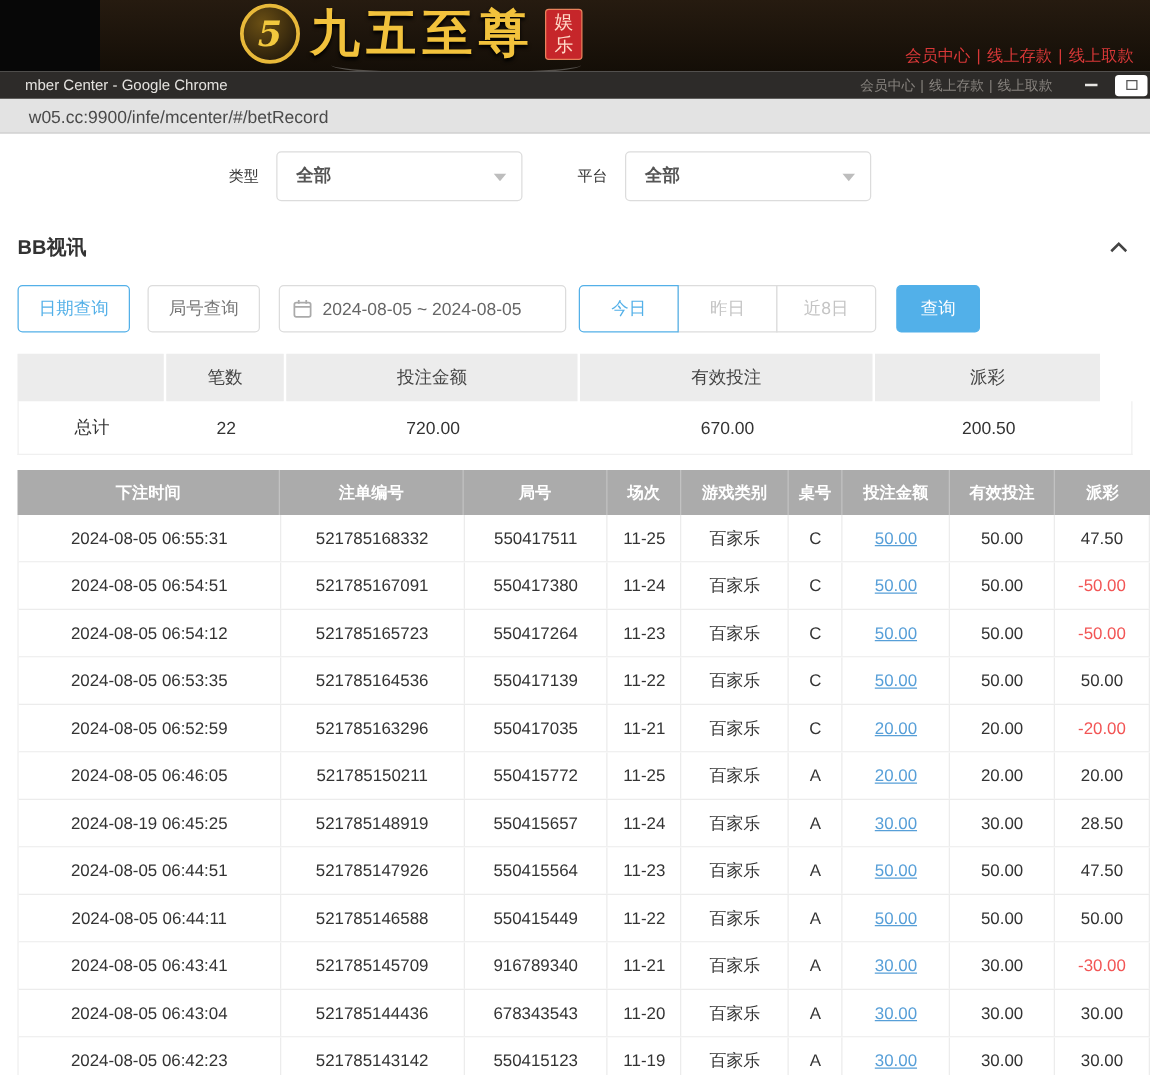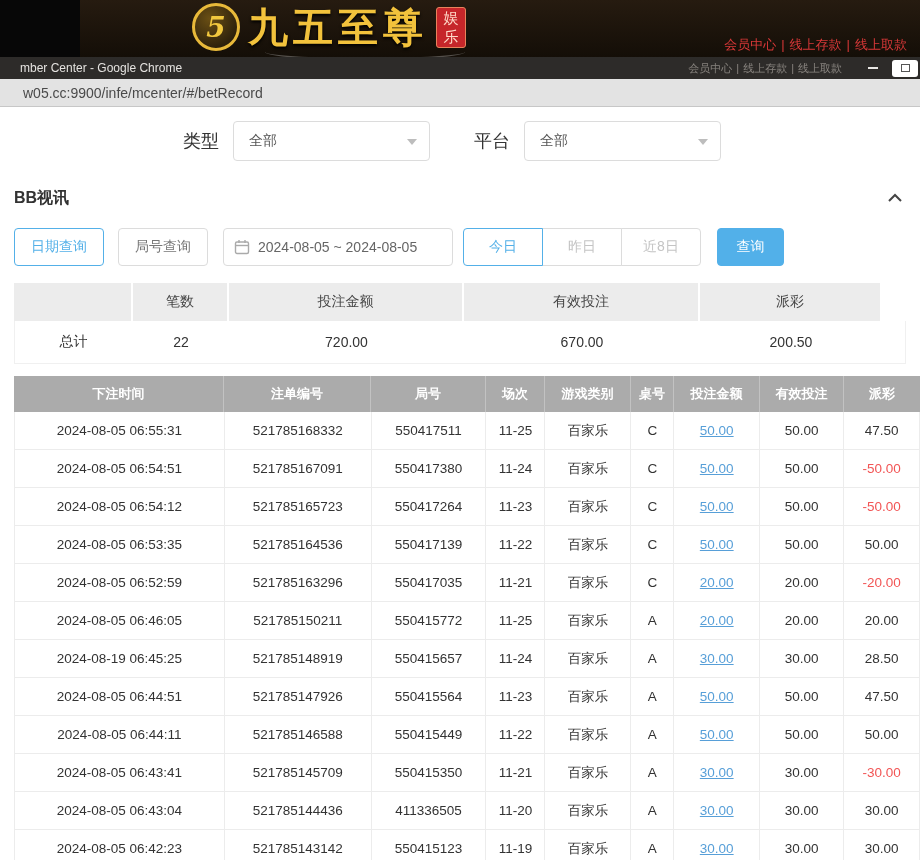--- a/index.html
+++ b/index.html
@@ -38,24 +38,24 @@
   .win-btn.max .sq { width:9px; height:8px; border:1px solid #555; }
   .win-btn.min .dash { width:10px; height:2px; background:#e8e6e3; }
 
   .urlbar { height:28px; background:#e3e3e3; border-bottom:1px solid #c7c7c7; display:flex; align-items:center;padding-left:18px; }
   .url-text { font-size:14px; color:#4a4a4a; margin-left:5px; white-space:nowrap; }
 
   
   .content { background:#fff; height:753px; overflow:hidden; }
 
   .filter-row { display:flex; align-items:center; padding-top:14px; margin-left:183px; height:54px; }
-  .filter-label { font-size:18px; color:#333; margin-right:14px; }
+  .filter-label { font-size:12px; color:#333; margin-right:14px; }
   .select-box { position:relative; width:197px; height:40px; border:1px solid #dcdcdc; border-radius:4px;
     background:#fff; display:flex; align-items:center; padding:0 30px 0 15px; cursor:pointer; }
-  .select-value { font-size:14px; color:#555; }
+  .select-value { font-size:14px; color:#555;font-weight:bold; }
   .select-caret { position:absolute; right:12px; top:17px; width:0; height:0;
     border-left:5px solid transparent; border-right:5px solid transparent; border-top:6px solid #bdbdbd; }
   .pair2 { margin-left:44px; display:flex; align-items:center; }
 
   .section-row { margin:26px 16px 0 14px; display:flex; justify-content:space-between; align-items:center; height:22px; }
   .section-title { font-size:16px; font-weight:bold; color:#333; }
   .chevron-up { cursor:pointer; display:flex; align-items:center; }
 
   .toolbar { margin:18px 14px 0; display:flex; align-items:center; height:40px; }
   .btn { height:38px; border-radius:4px; background:#fff; display:flex; align-items:center; justify-content:center;
@@ -307,32 +307,32 @@
             <div class="tcell c3">11-22</div>
             <div class="tcell c4">百家乐</div>
             <div class="tcell c5">A</div>
             <div class="tcell c6 link">50.00</div>
             <div class="tcell c7">50.00</div>
             <div class="tcell c8">50.00</div>
           </div>
           <div class="trow">
             <div class="tcell c0">2024-08-05 06:43:41</div>
             <div class="tcell c1">521785145709</div>
-            <div class="tcell c2">550415350</div>
+            <div class="tcell c2">916789340</div>
             <div class="tcell c3">11-21</div>
             <div class="tcell c4">百家乐</div>
             <div class="tcell c5">A</div>
             <div class="tcell c6 link">30.00</div>
             <div class="tcell c7">30.00</div>
             <div class="tcell c8 neg">-30.00</div>
           </div>
           <div class="trow">
             <div class="tcell c0">2024-08-05 06:43:04</div>
             <div class="tcell c1">521785144436</div>
-            <div class="tcell c2">411336505</div>
+            <div class="tcell c2">678343543</div>
             <div class="tcell c3">11-20</div>
             <div class="tcell c4">百家乐</div>
             <div class="tcell c5">A</div>
             <div class="tcell c6 link">30.00</div>
             <div class="tcell c7">30.00</div>
             <div class="tcell c8">30.00</div>
           </div>
           <div class="trow">
             <div class="tcell c0">2024-08-05 06:42:23</div>
             <div class="tcell c1">521785143142</div>

